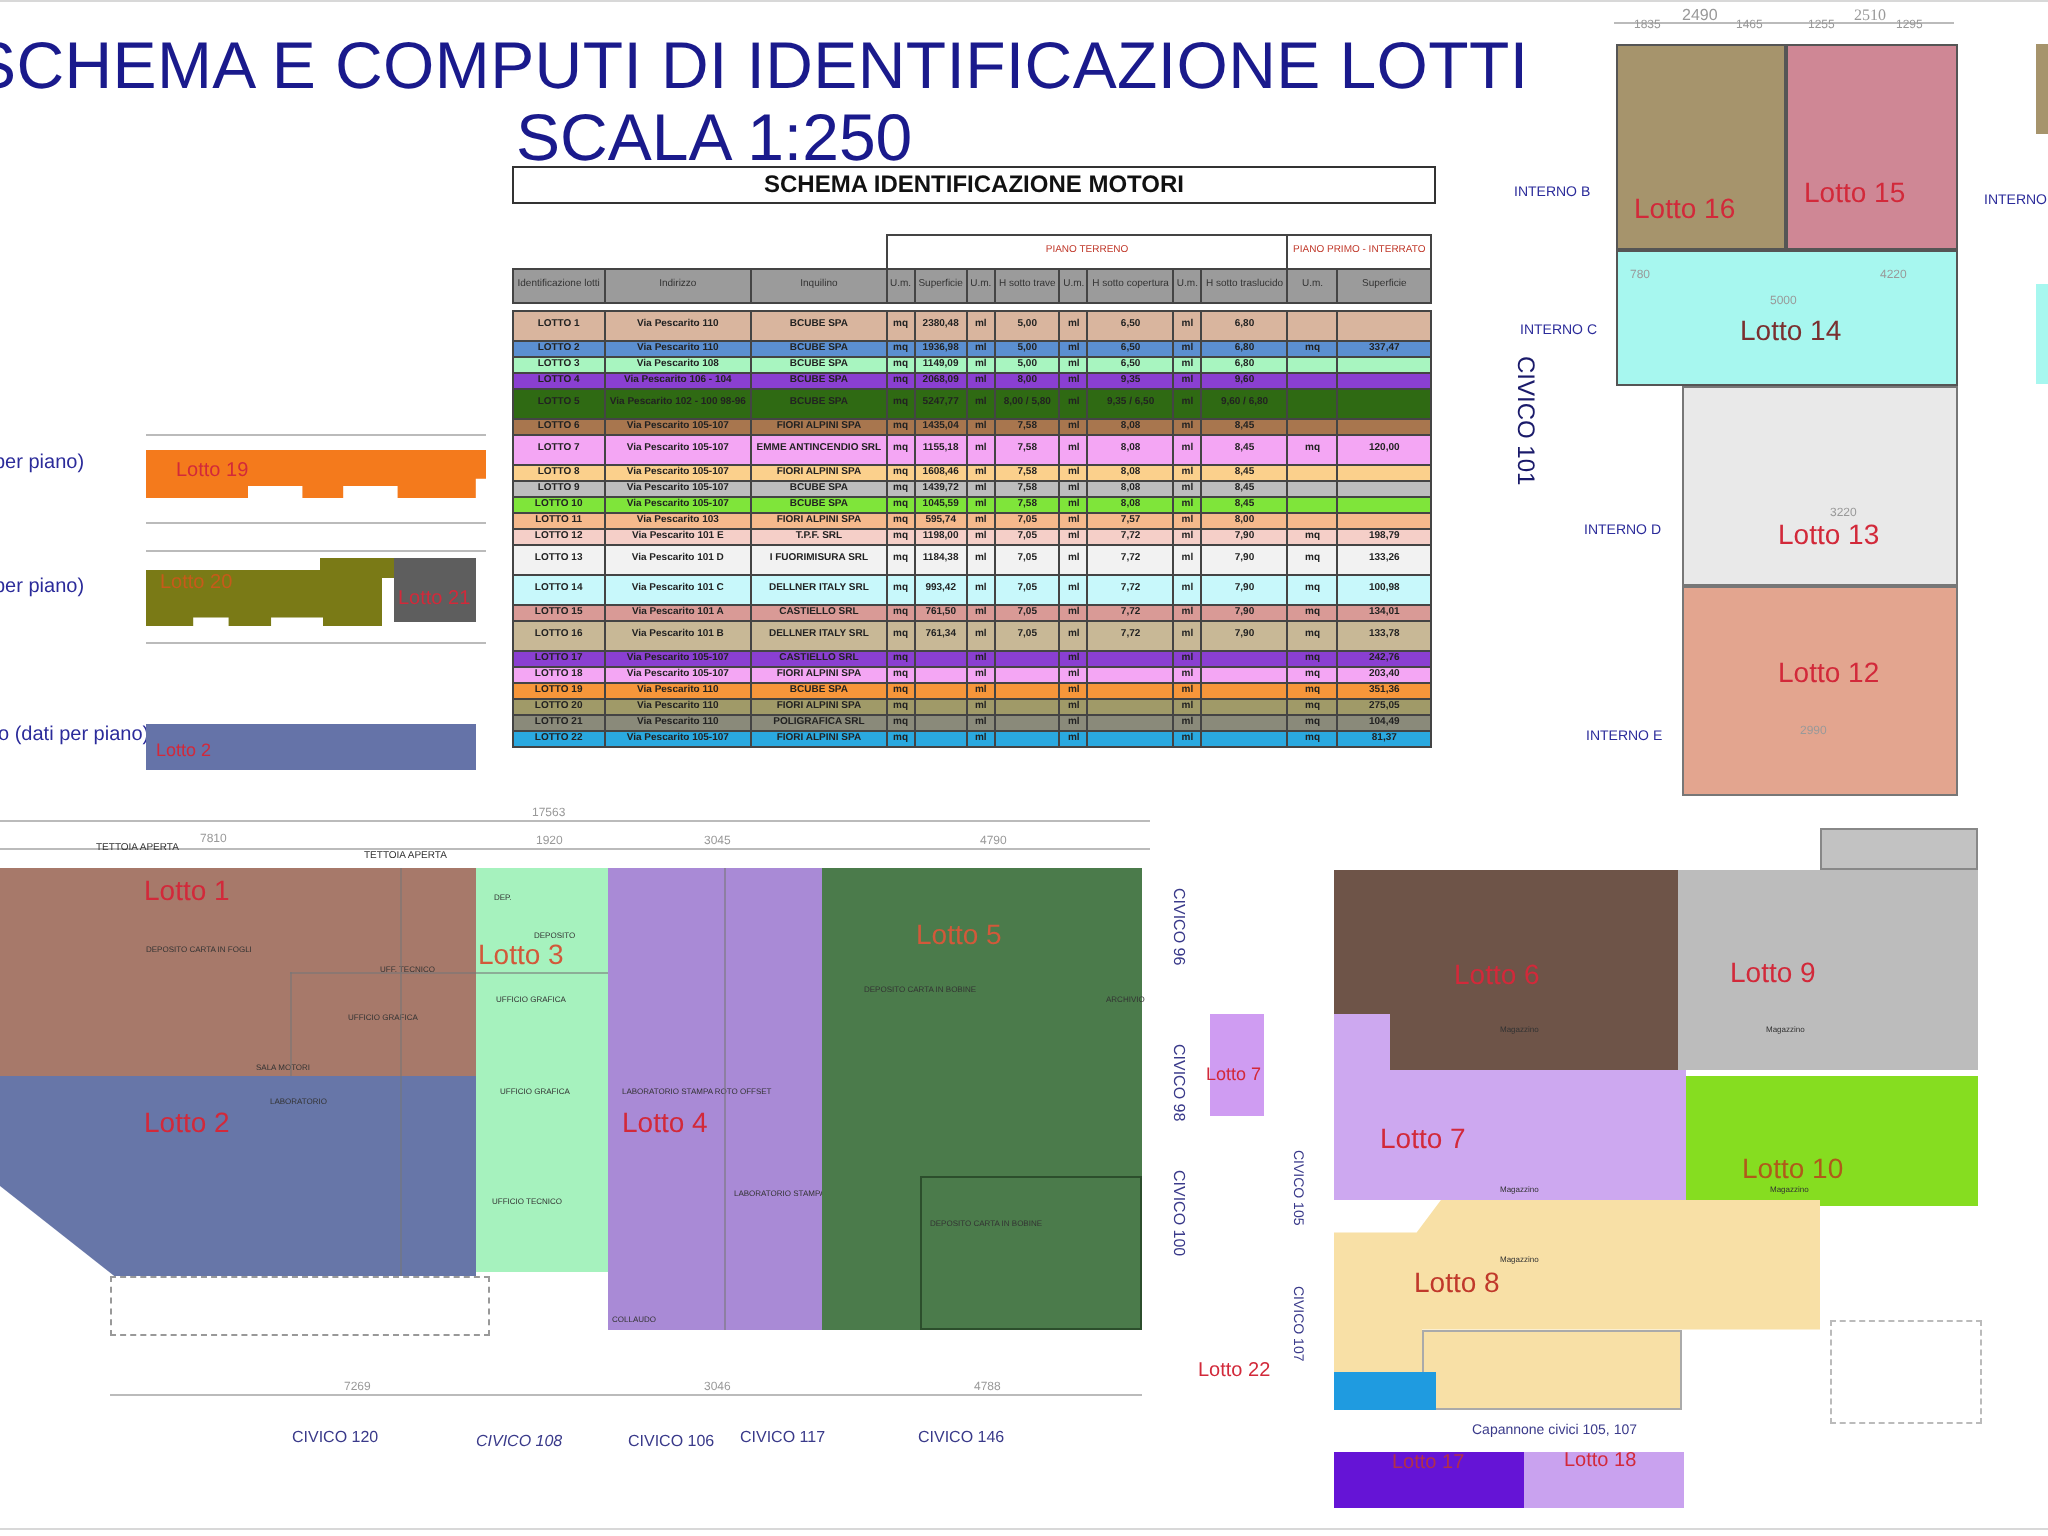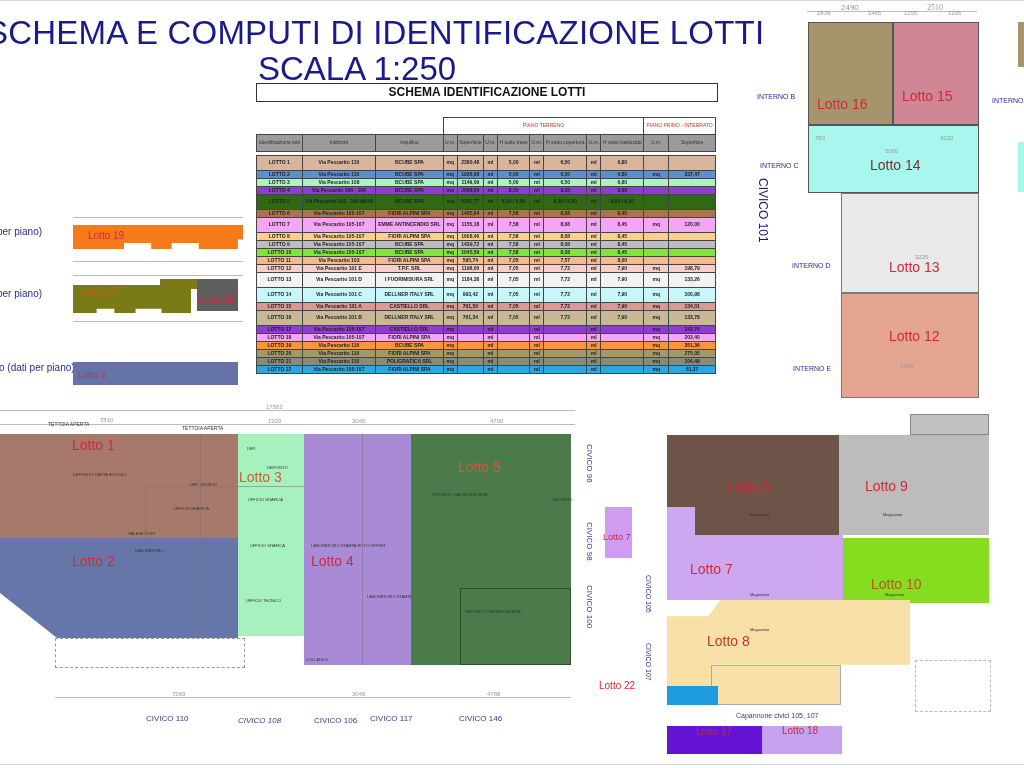--- a/index.html
+++ b/index.html
@@ -35,21 +35,21 @@
 </style>
 </head>
 <body>
 
 <div class="abs topline"></div>
 <div class="abs botline"></div>
 
 <div class="abs title1">SCHEMA  E COMPUTI DI IDENTIFICAZIONE LOTTI</div>
 <div class="abs title2">SCALA 1:250</div>
 
-<div class="abs tbl-title">SCHEMA IDENTIFICAZIONE LOTTI</div>
+<div class="abs tbl-title">SCHEMA IDENTIFICAZIONE MOTORI</div>
 
 <table class="lotti">
   <thead>
     <tr>
       <th class="sec" colspan="3" style="border:none;background:#fff;"></th>
       <th class="sec" colspan="8">PIANO TERRENO</th>
       <th class="sec" colspan="2">PIANO PRIMO - INTERRATO</th>
     </tr>
     <tr id="hdr-row">
         <th>Identificazione lotti</th>
@@ -470,21 +470,21 @@
 <div class="abs room" style="left:432px;top:492px;">DEPOSITO CARTA IN BOBINE</div>
 <div class="abs room" style="left:465px;top:609px;">DEPOSITO CARTA IN BOBINE</div>
 <div class="abs room" style="left:553px;top:497px;">ARCHIVIO</div>
 <div class="blk" style="left:460px;top:588px;width:111px;height:77px;border:1px solid #2c4e2c;"></div>
 
 <div class="dimline" style="left:55px;top:697px;width:516px;"></div>
 <div class="abs dim" style="left:172px;top:691px;">7269</div>
 <div class="abs dim" style="left:352px;top:691px;">3046</div>
 <div class="abs dim" style="left:487px;top:691px;">4788</div>
 
-<div class="abs civico" style="left:146px;top:714px;">CIVICO 110</div>
+<div class="abs civico" style="left:146px;top:714px;">CIVICO 120</div>
 <div class="abs civico" style="left:238px;top:716px;font-style:italic;">CIVICO 108</div>
 <div class="abs civico" style="left:314px;top:716px;">CIVICO 106</div>
 <div class="abs civico" style="left:370px;top:714px;">CIVICO 117</div>
 <div class="abs civico" style="left:459px;top:714px;">CIVICO 146</div>
 
 <div class="abs civico-v" style="left:585px;top:444px;">CIVICO 96</div>
 <div class="abs civico-v" style="left:585px;top:522px;">CIVICO 98</div>
 <div class="abs civico-v" style="left:585px;top:585px;">CIVICO 100</div>
 
 <div class="blk" style="left:605px;top:507px;width:27px;height:51px;background:#cf9cf2;"></div>

